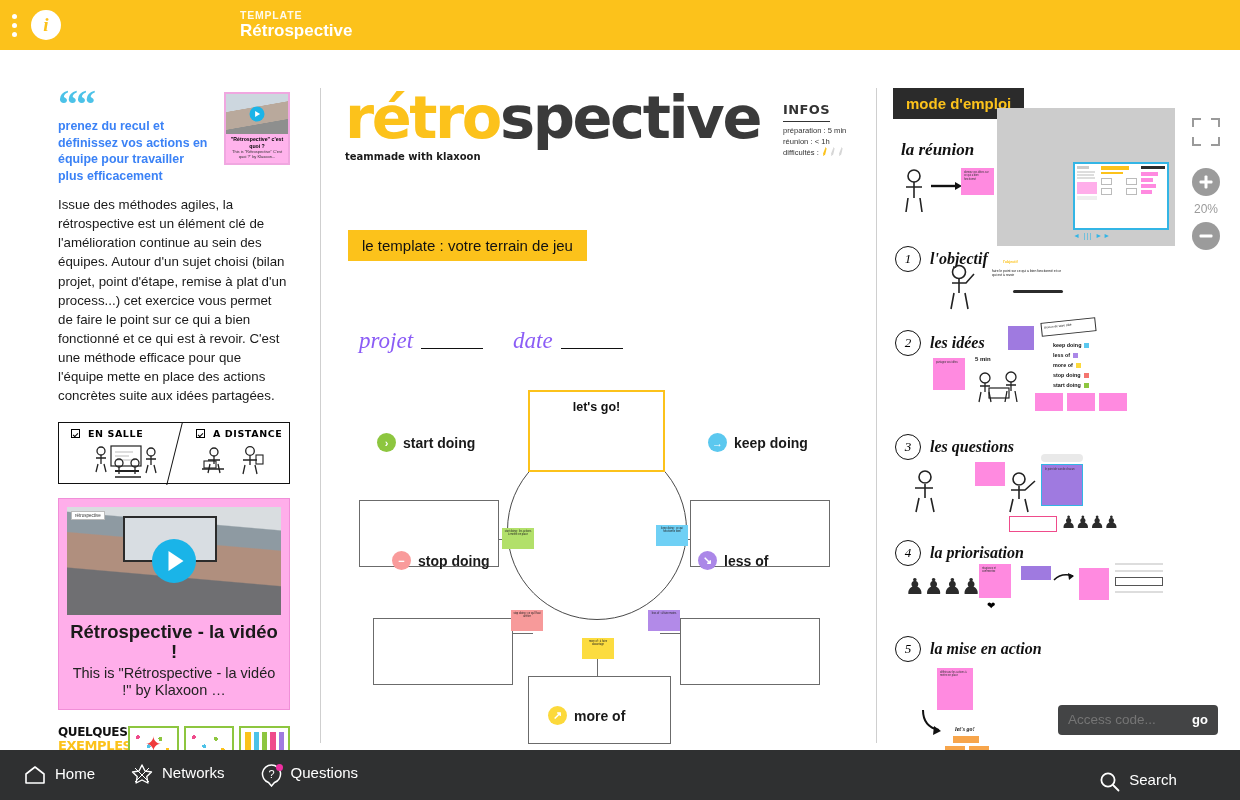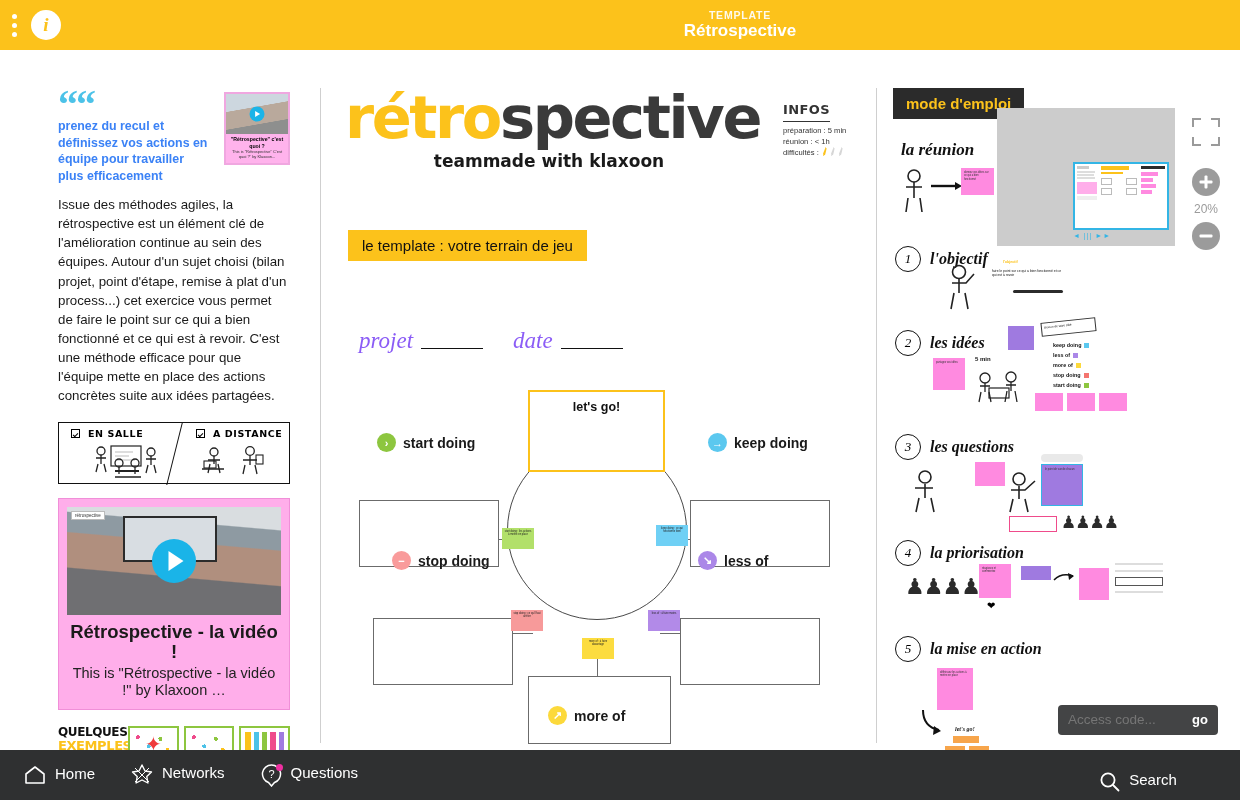--- a/index.html
+++ b/index.html
@@ -17,21 +17,21 @@
   }
   #topbar-left{ display:flex; align-items:center; gap:14px; padding-left:12px; width:240px;}
   .kebab{ width:5px; display:flex; flex-direction:column; gap:4px; cursor:pointer;}
   .kebab span{ width:5px;height:5px;border-radius:50%;background:#fff;display:block;}
   .info-circle{
     width:30px;height:30px;border-radius:50%;background:#fff;color:#fcc21b;
     display:flex;align-items:center;justify-content:center;
     font-family:"Liberation Serif", serif; font-style:italic; font-weight:bold; font-size:19px;
     cursor:pointer;
   }
-  #topbar-center{ flex:1; text-align:center; color:#fff; line-height:1.15;}
+  #topbar-center{ flex:1; color:#fff; line-height:1.15;}
   #tpl-kicker{ font-size:10.5px; letter-spacing:.8px; font-weight:bold; opacity:.92;}
   #tpl-title{ font-size:17px; font-weight:bold; }
   #topbar-right{ width:240px; display:flex; align-items:center; justify-content:flex-end; gap:8px; padding-right:8px;}
   #use-template{
     background:#fff; color:#f0a500; border:none; border-radius:18px;
     font-size:13.5px; font-weight:bold; padding:8px 18px; cursor:pointer;
   }
   #avatar{
     width:34px;height:34px;border-radius:50%;border:2px solid #fff;
     background:radial-gradient(circle at 46% 34%, #d8b49a 0 26%, #6a4a38 27% 46%, #9fb08a 47% 100%);
@@ -110,21 +110,21 @@
      color:#ef3b3b; font-size:20px; line-height:1;}
   .ex-bars{ position:absolute; inset:4px; display:flex; gap:3px; align-items:flex-start;}
   .ex-bars i{ display:block; width:6px; }
 
   
   #center-col{ position:absolute; left:345px; top:38px; width:520px; height:660px;}
   #retro-title{ font-size:59px; font-weight:bold; letter-spacing:-2.4px; line-height:1;
                 font-family:"DejaVu Sans",sans-serif;}
   #retro-title .y{ color:#fcc21b;}
   #retro-title .d{ color:#3a3a3a;}
-  #teammade{ text-align:center; width:408px; font-size:17px; font-weight:bold; color:#1a1a1a;
+  #teammade{ text-align:left; width:408px; font-size:10px; font-weight:bold; color:#1a1a1a;
              margin-top:4px; font-family:"DejaVu Sans",sans-serif;}
   #infos{ position:absolute; right:0; top:12px; width:82px; font-size:7.6px; color:#333; line-height:1.5;}
   #infos .hdr{ font-weight:bold; font-size:13px; letter-spacing:.4px; border-bottom:1.2px solid #333;
                display:inline-block; padding-bottom:1px; margin-bottom:3px;
                font-family:"DejaVu Sans",sans-serif;}
   .peng{ display:inline-block; width:7px;height:7px; transform:rotate(-30deg);
          background:#fcc21b; clip-path:polygon(0 100%,22% 62%,100% 0,100% 26%,30% 100%); margin-right:1px;}
   .peng.off{ background:#d6d6d6;}
   #tpl-band{ position:absolute; left:3px; top:142px; background:#fcc21b; color:#111;
              font-size:15px; padding:7px 14px; }

